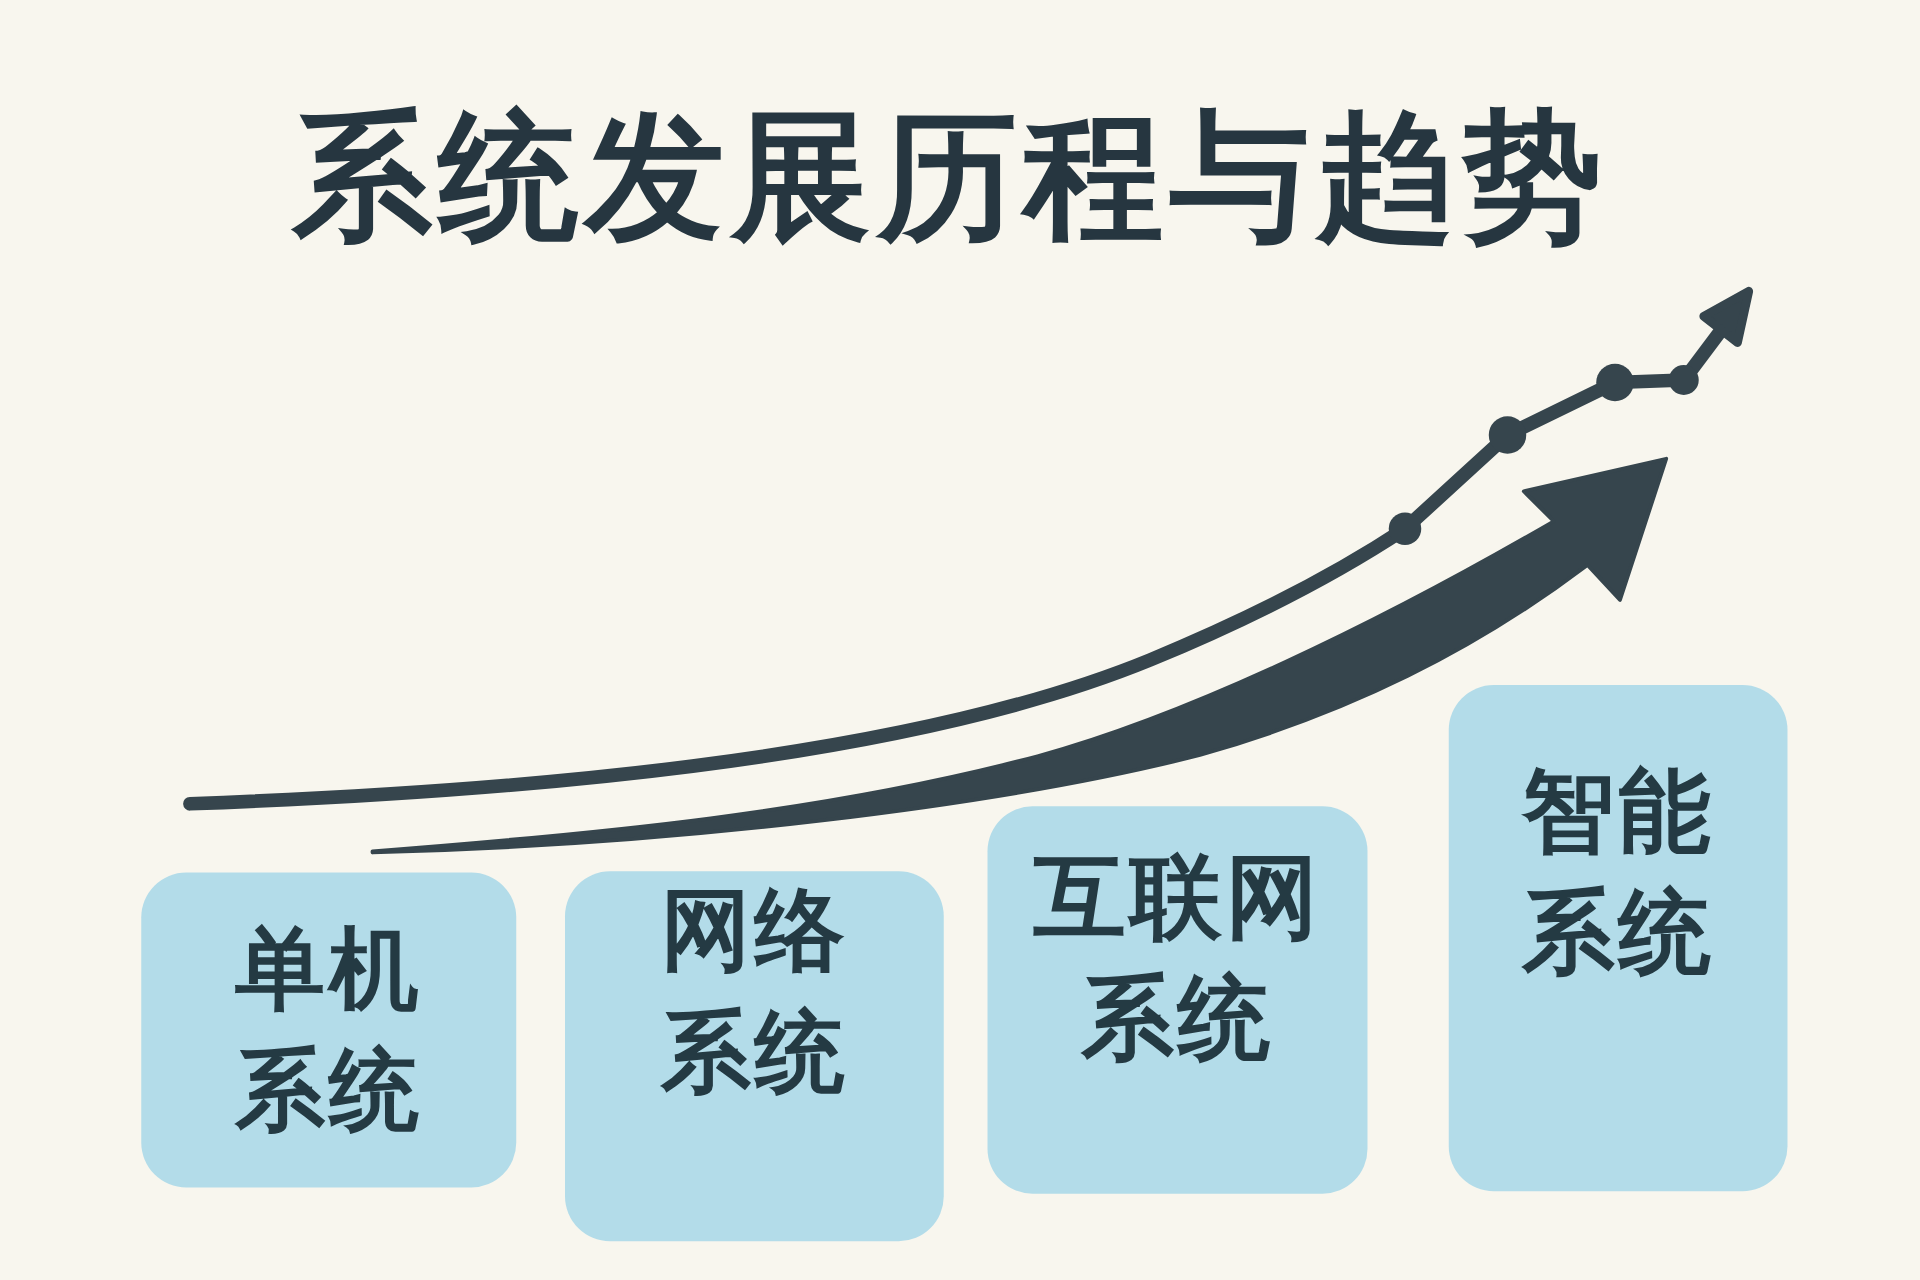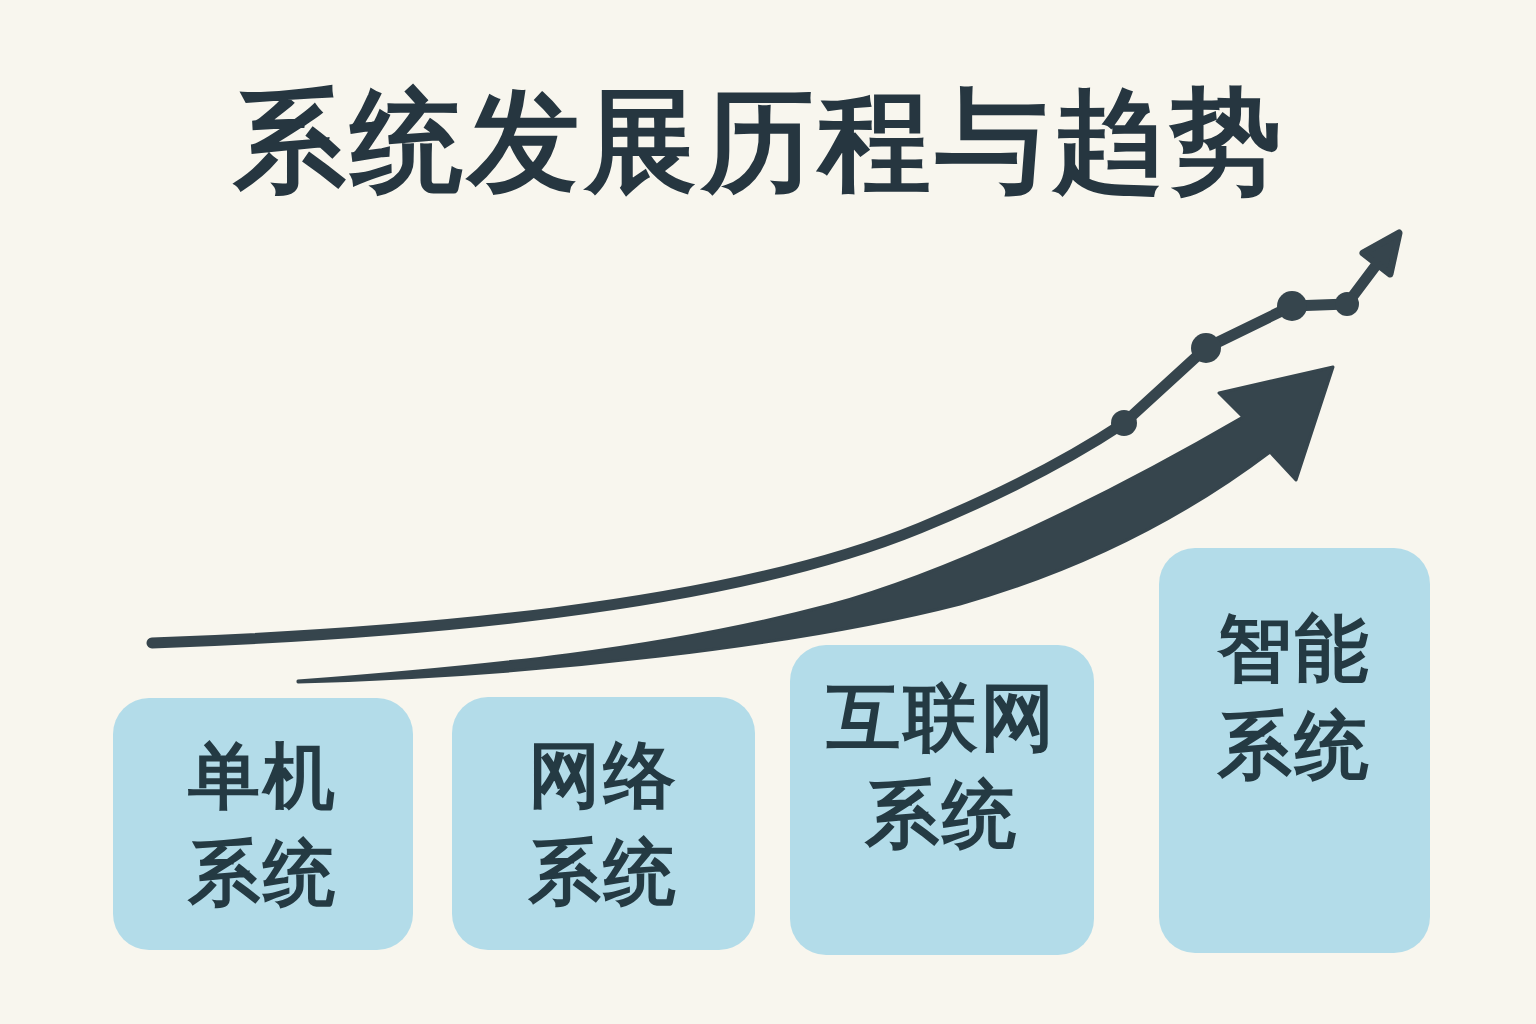--- a/index.html
+++ b/index.html
@@ -41,21 +41,21 @@
     text-align:center;
   }
   .stage .line{
     display:block;
     font-size:72px;
     line-height:97px;
     letter-spacing:3px;
     white-space:nowrap;
   }
   .stage-1{left:113px;top:698px;width:300px;height:252px;padding-top:30px;}
-  .stage-2{left:452px;top:697px;width:303px;height:253px;padding-top:30px;}
+  .stage-2{left:452px;top:697px;width:303px;height:296px;}
   .stage-3{left:790px;top:645px;width:304px;height:310px;padding-top:24px;}
   .stage-4{left:1159px;top:548px;width:271px;height:405px;padding-top:52px;}
   .stage-3 .line,.stage-4 .line{font-size:74px;}
 </style>
 </head>
 <body>
 
 <div class="canvas">
 
   <h1 class="title">系统发展历程与趋势</h1>

